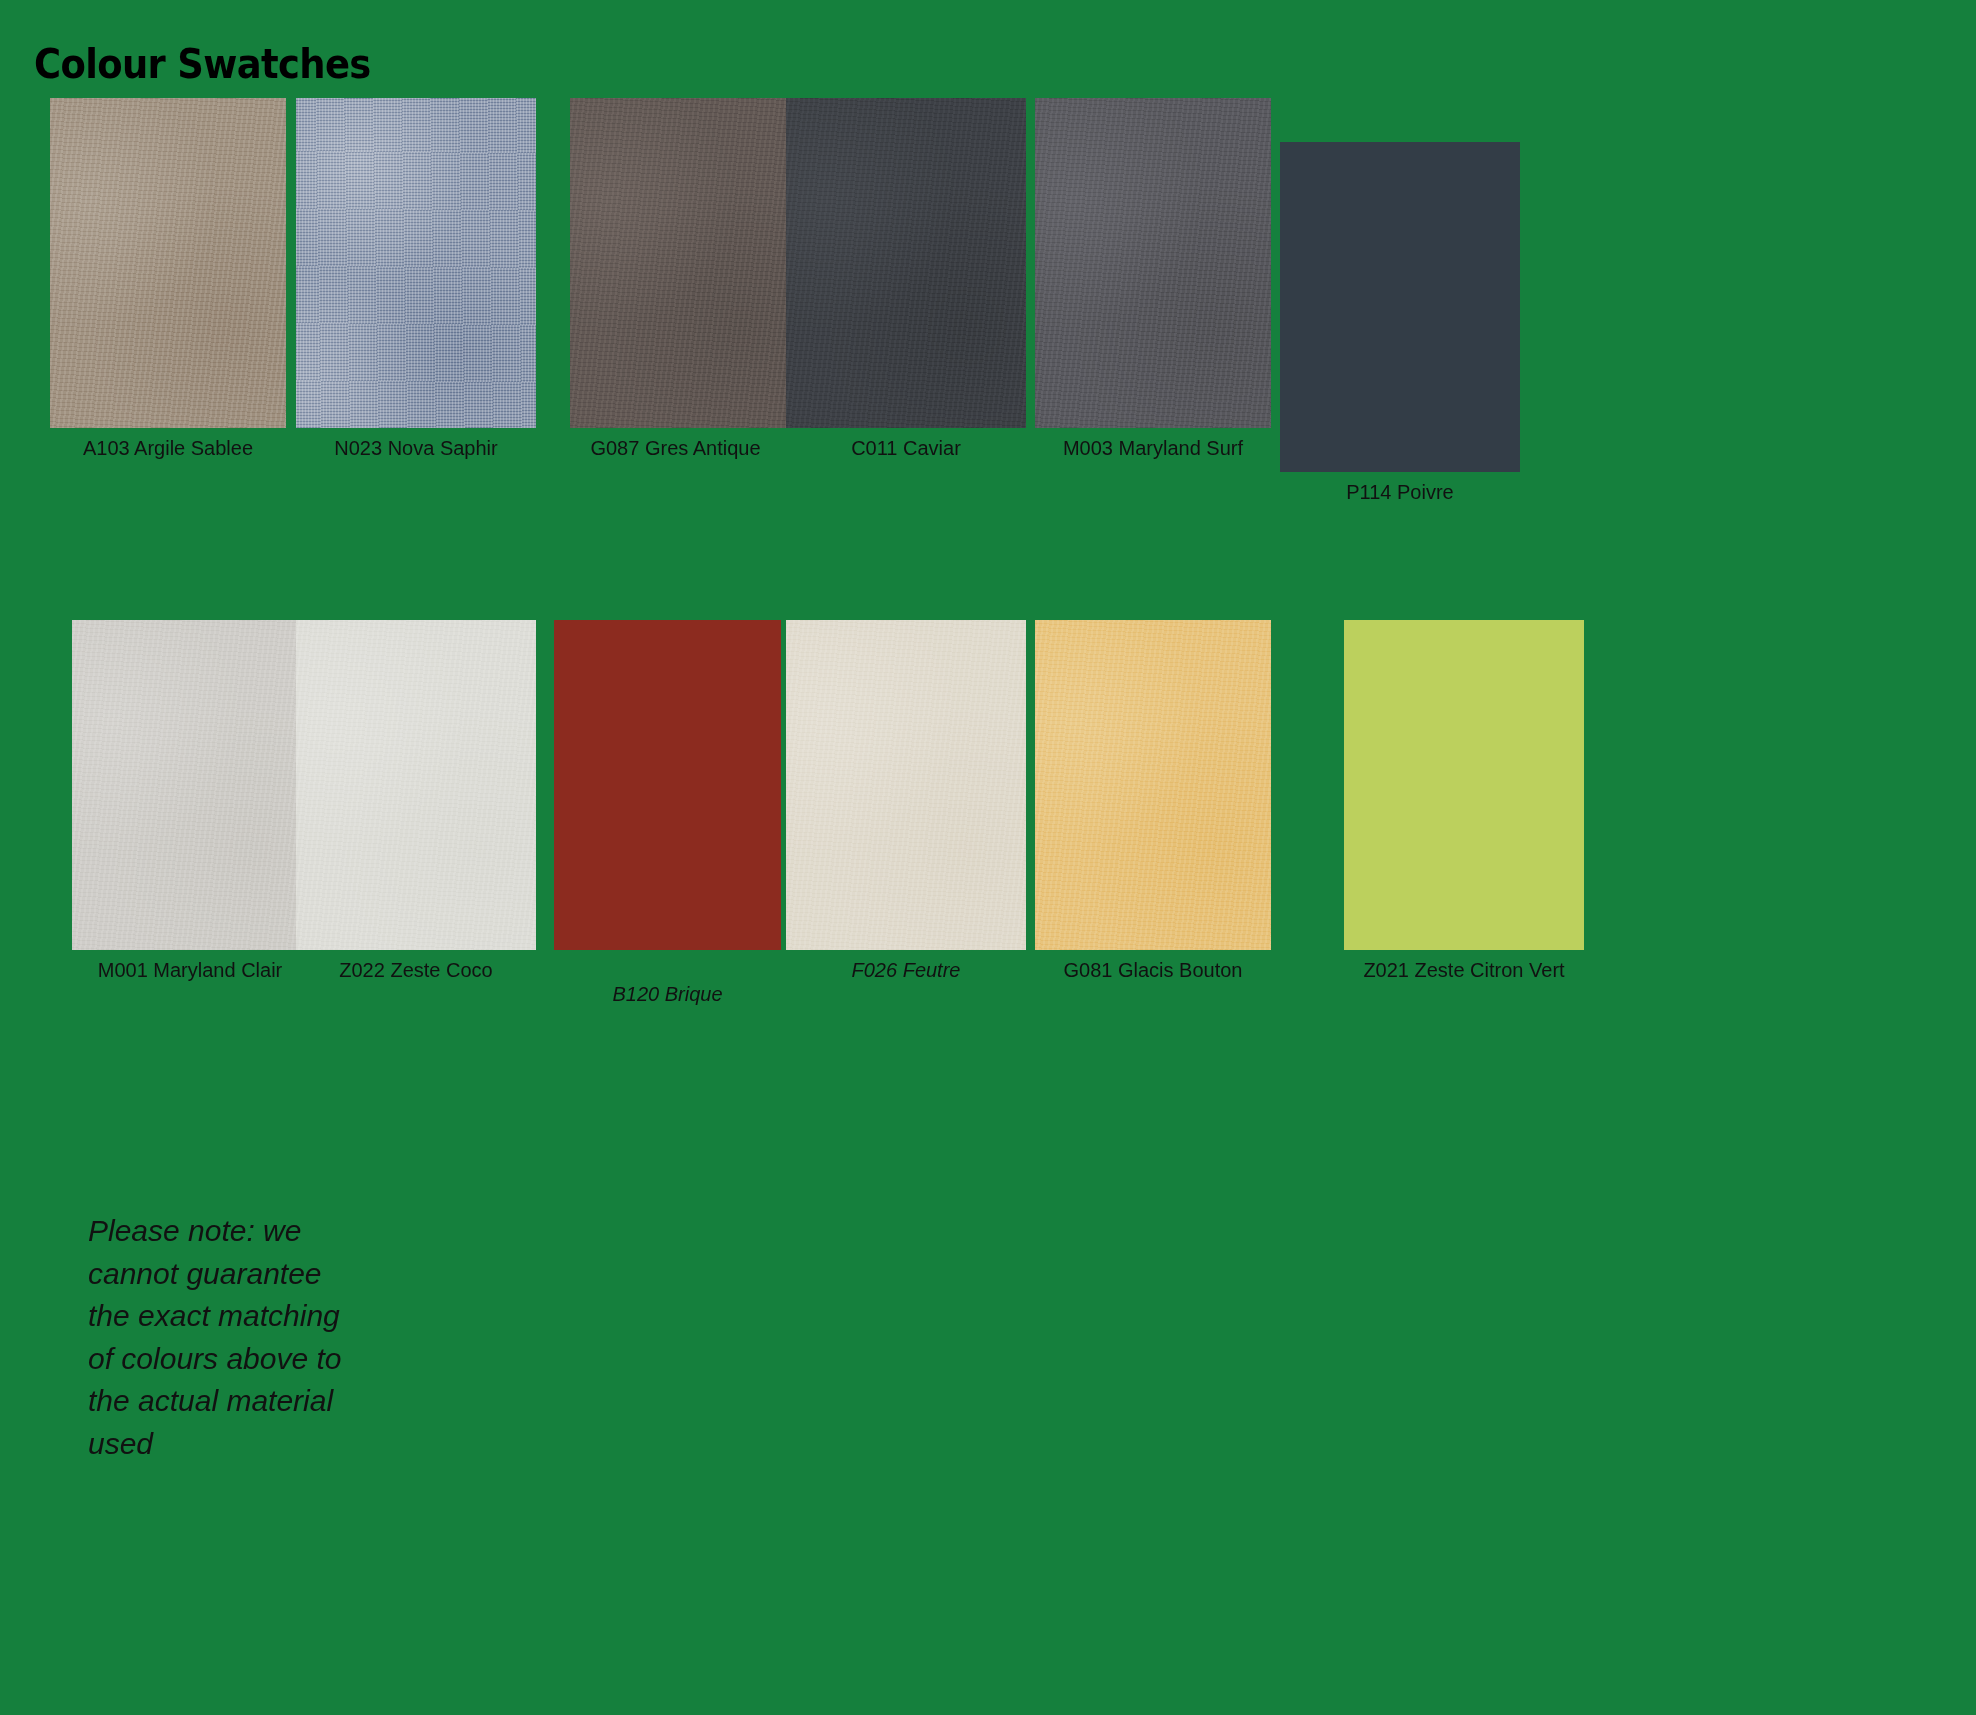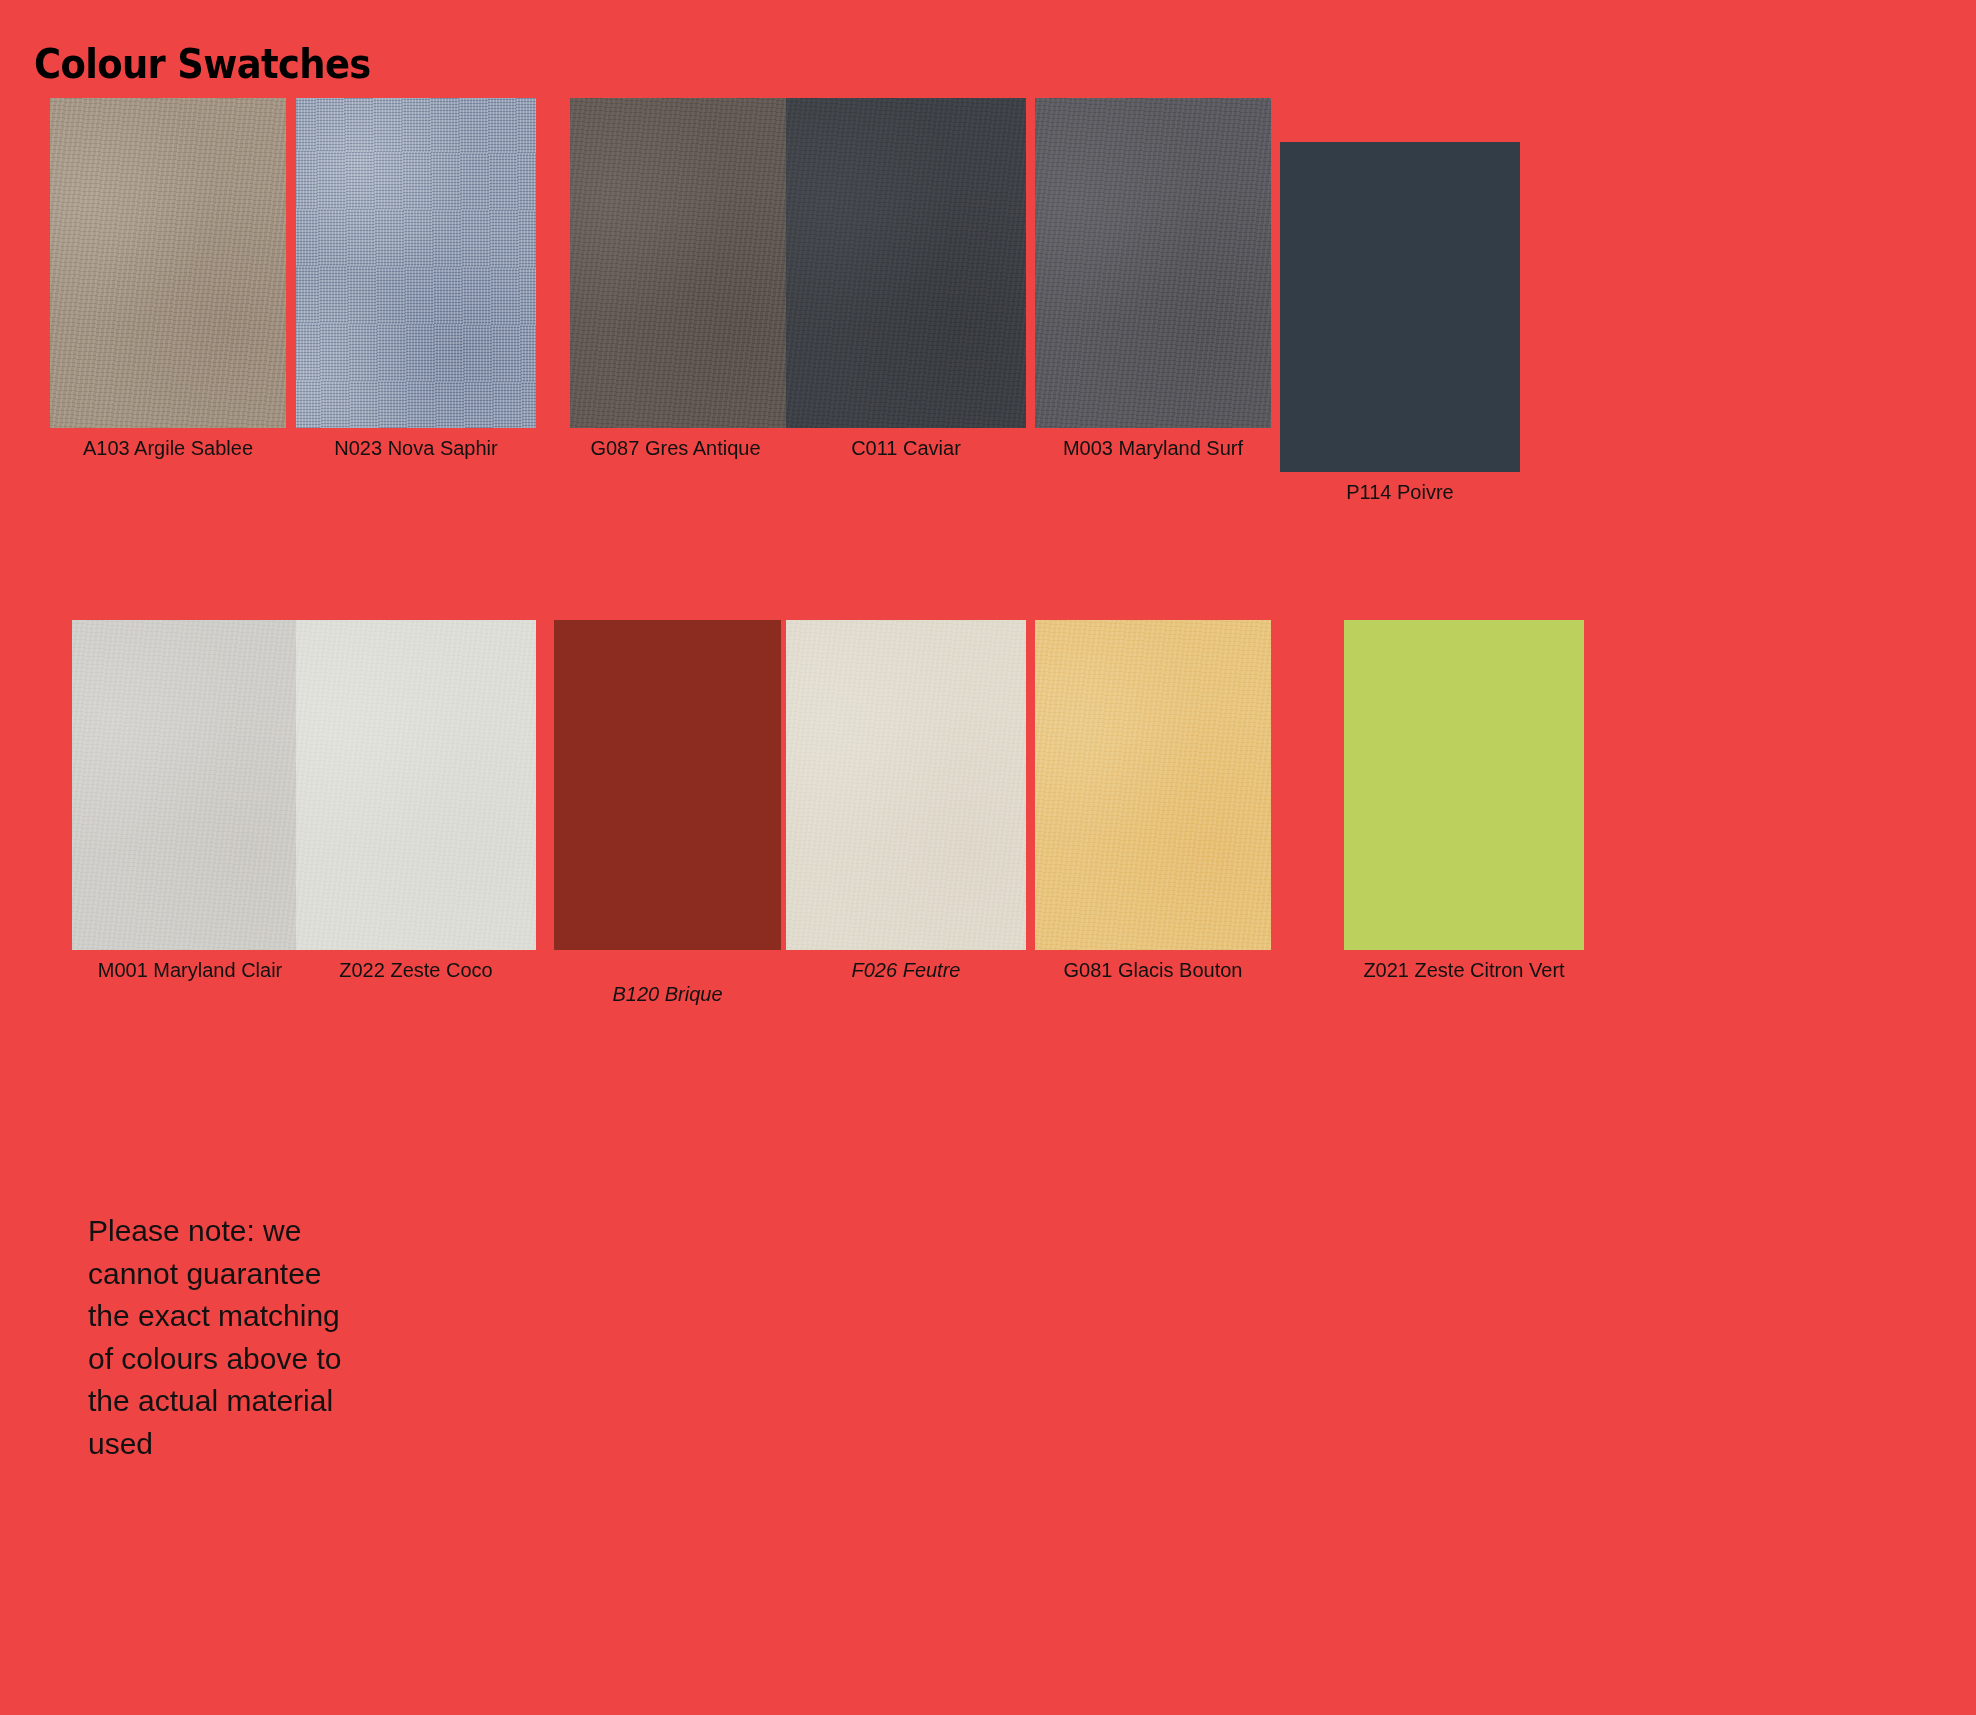--- a/index.html
+++ b/index.html
@@ -14,21 +14,21 @@
     position: relative;
     font-family: "Liberation Sans", sans-serif;
     color: #000000;
     overflow: hidden;
   }
 
   .page {
     position: relative;
     width: 1976px;
     height: 1715px;
-    background: #ef4444;
+    background: #15803d;
   }
 
   
   .page-title {
     position: absolute;
     left: 34px;
     top: 14px;
     font-family: "DejaVu Sans", sans-serif;
     font-size: 41px;
     font-weight: 700;
@@ -108,20 +108,21 @@
   }
   .swatch-label.drop { top: 362px; }
 
   
   .footnote {
     position: absolute;
     left: 88px;
     top: 1180px;
     width: 270px;
     font-family: "Liberation Sans", sans-serif;
+    font-style: italic;
     font-size: 30px;
     line-height: 1.42;
     color: #111111;
   }
 </style>
 </head>
 <body>
 
 <div class="page">
 

